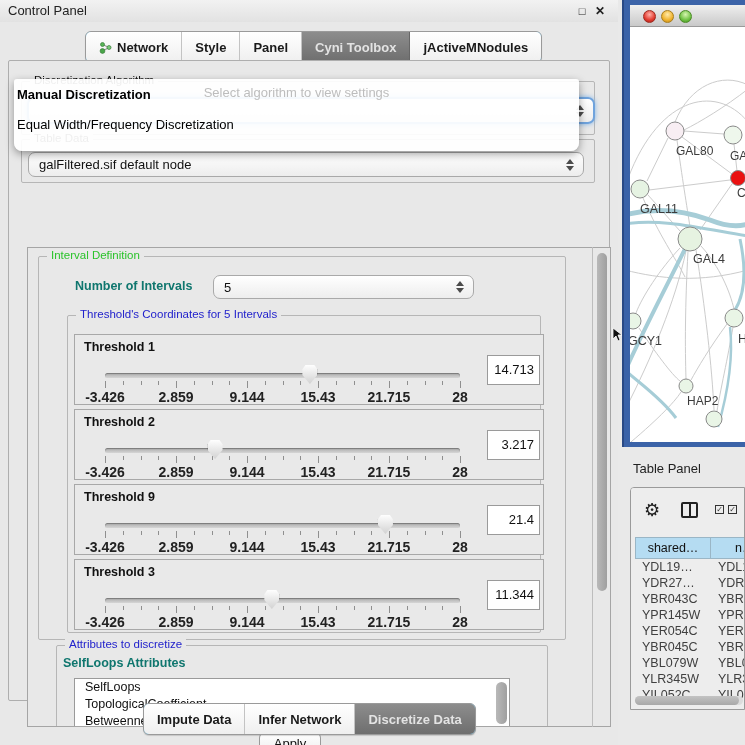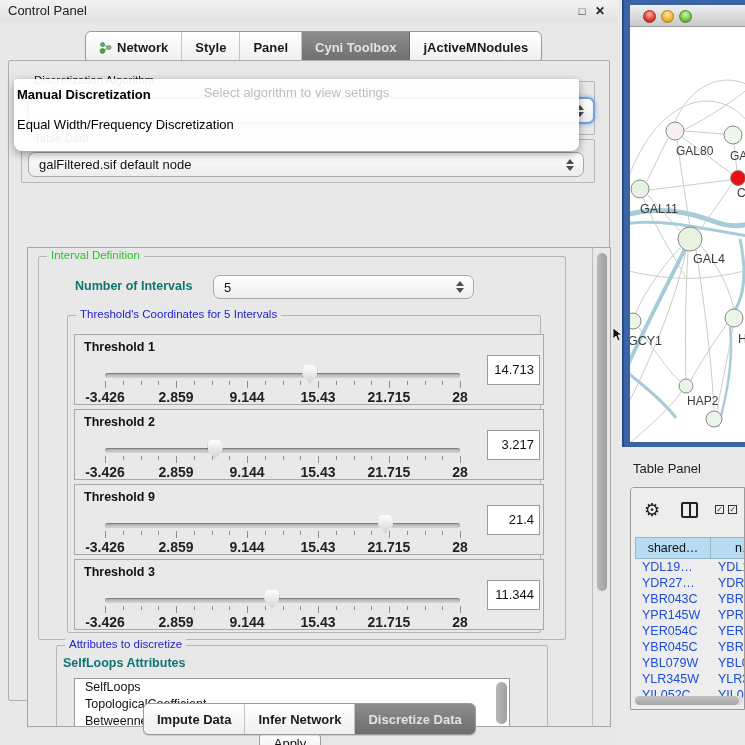--- a/index.html
+++ b/index.html
@@ -95,21 +95,21 @@
   #gear-ico { position:absolute; left:13px; top:13px; font-size:18px; color:#222; line-height:18px; }
   #split-ico { position:absolute; left:50px; top:14px; width:17px; height:16px; border:2px solid #222; border-radius:2px; }
   #split-ico::after { content:""; position:absolute; left:5.5px; top:0; width:2px; height:12px; background:#222; }
   .chk { position:absolute; top:17px; width:9px; height:9px; border:1.5px solid #333; font-size:8px; line-height:8px; text-align:center; color:#333; }
   #chk1 { left:84px; } #chk2 { left:97px; }
   #tp-table { position:absolute; left:4px; top:49px; width:130px; }
   .tp-hrow { display:flex; }
   .tp-hcell { background:#b5dcf2; border:1px solid #9ab6c6; border-left:none; height:22px; font-size:12.5px; text-align:center; line-height:20px; color:#111; }
   .tp-hcell:first-child { border-left:1px solid #9ab6c6; }
   .tp-row { display:flex; height:16px; }
-  .tp-cell { font-size:12.5px; line-height:16px; color:#1d4ed8; padding-left:7px; white-space:nowrap; overflow:hidden; }
+  .tp-cell { font-size:12.5px; line-height:16px; color:#404040; padding-left:7px; white-space:nowrap; overflow:hidden; }
   .c1 { width:76px; } .c2 { width:54px; }
   #tp-hscroll { position:absolute; left:4px; top:208px; width:108px; height:9px; background:#dcdcdc; border-radius:5px; }
   #tp-hthumb { position:absolute; left:0; top:0; width:104px; height:9px; background:linear-gradient(#c3c3c3,#a8a8a8); border-radius:5px; }
 
   
   #cursor { left:612px; top:328px; z-index:50; }
 </style>
 </head>
 <body>
 

